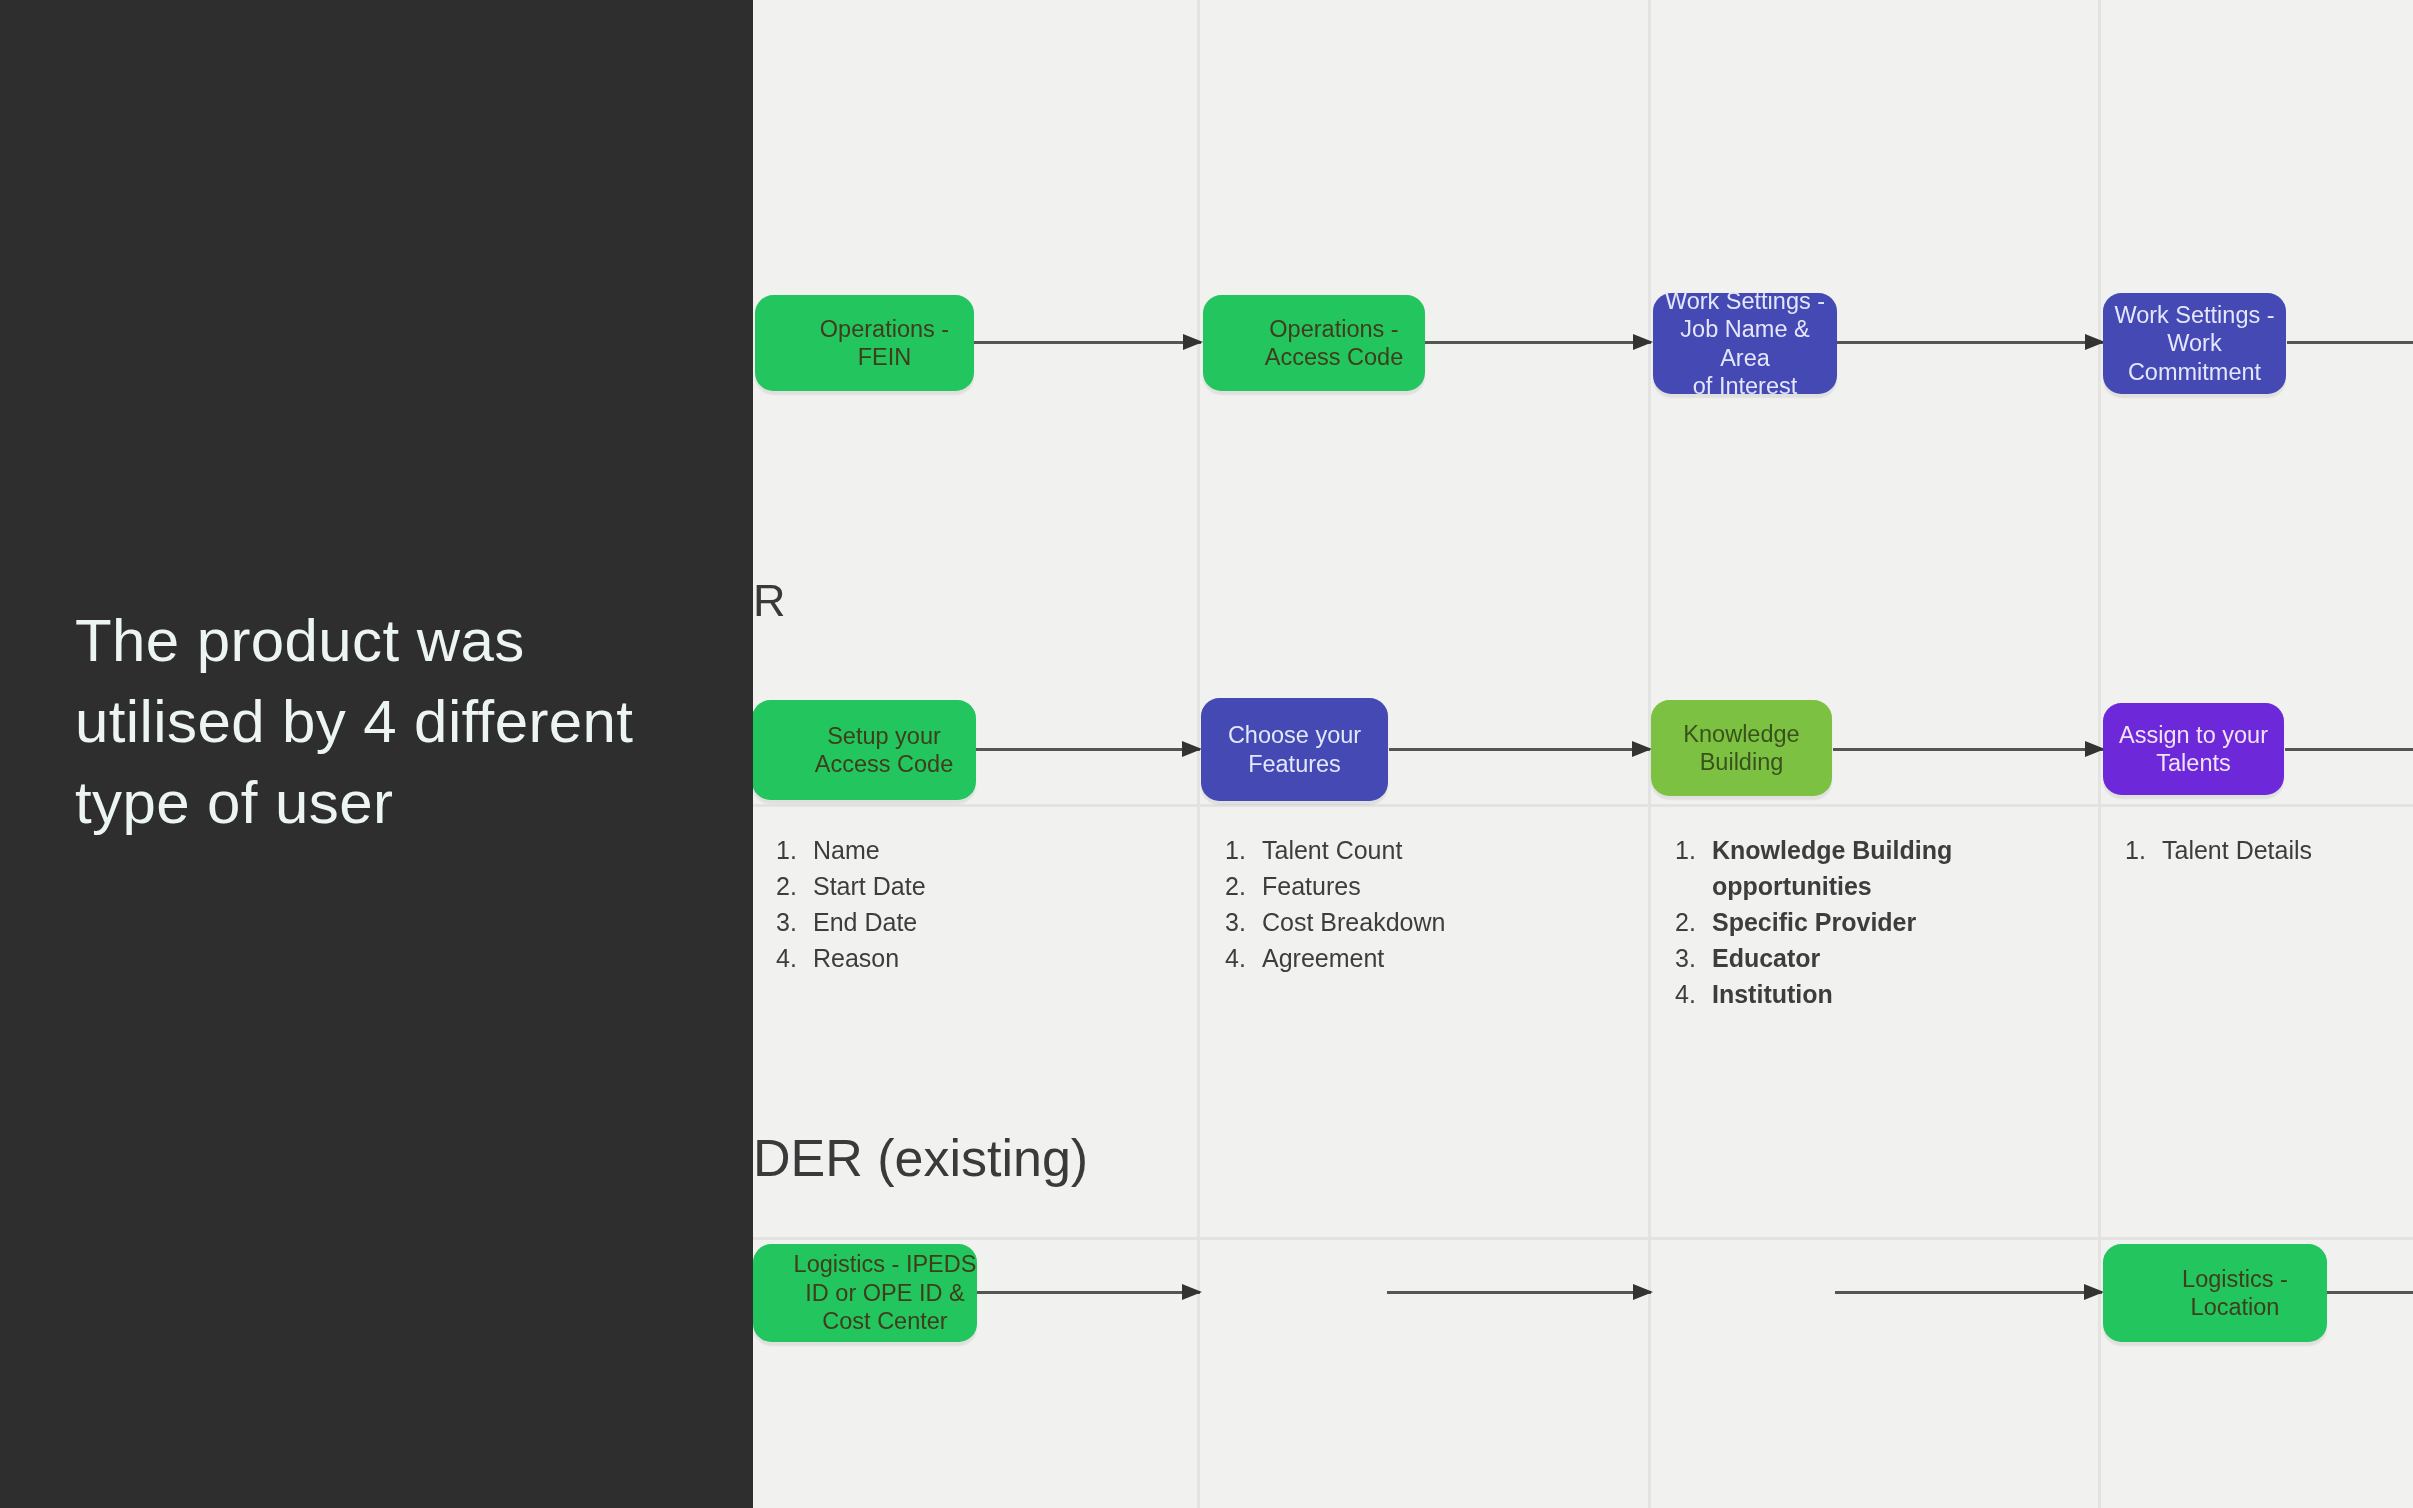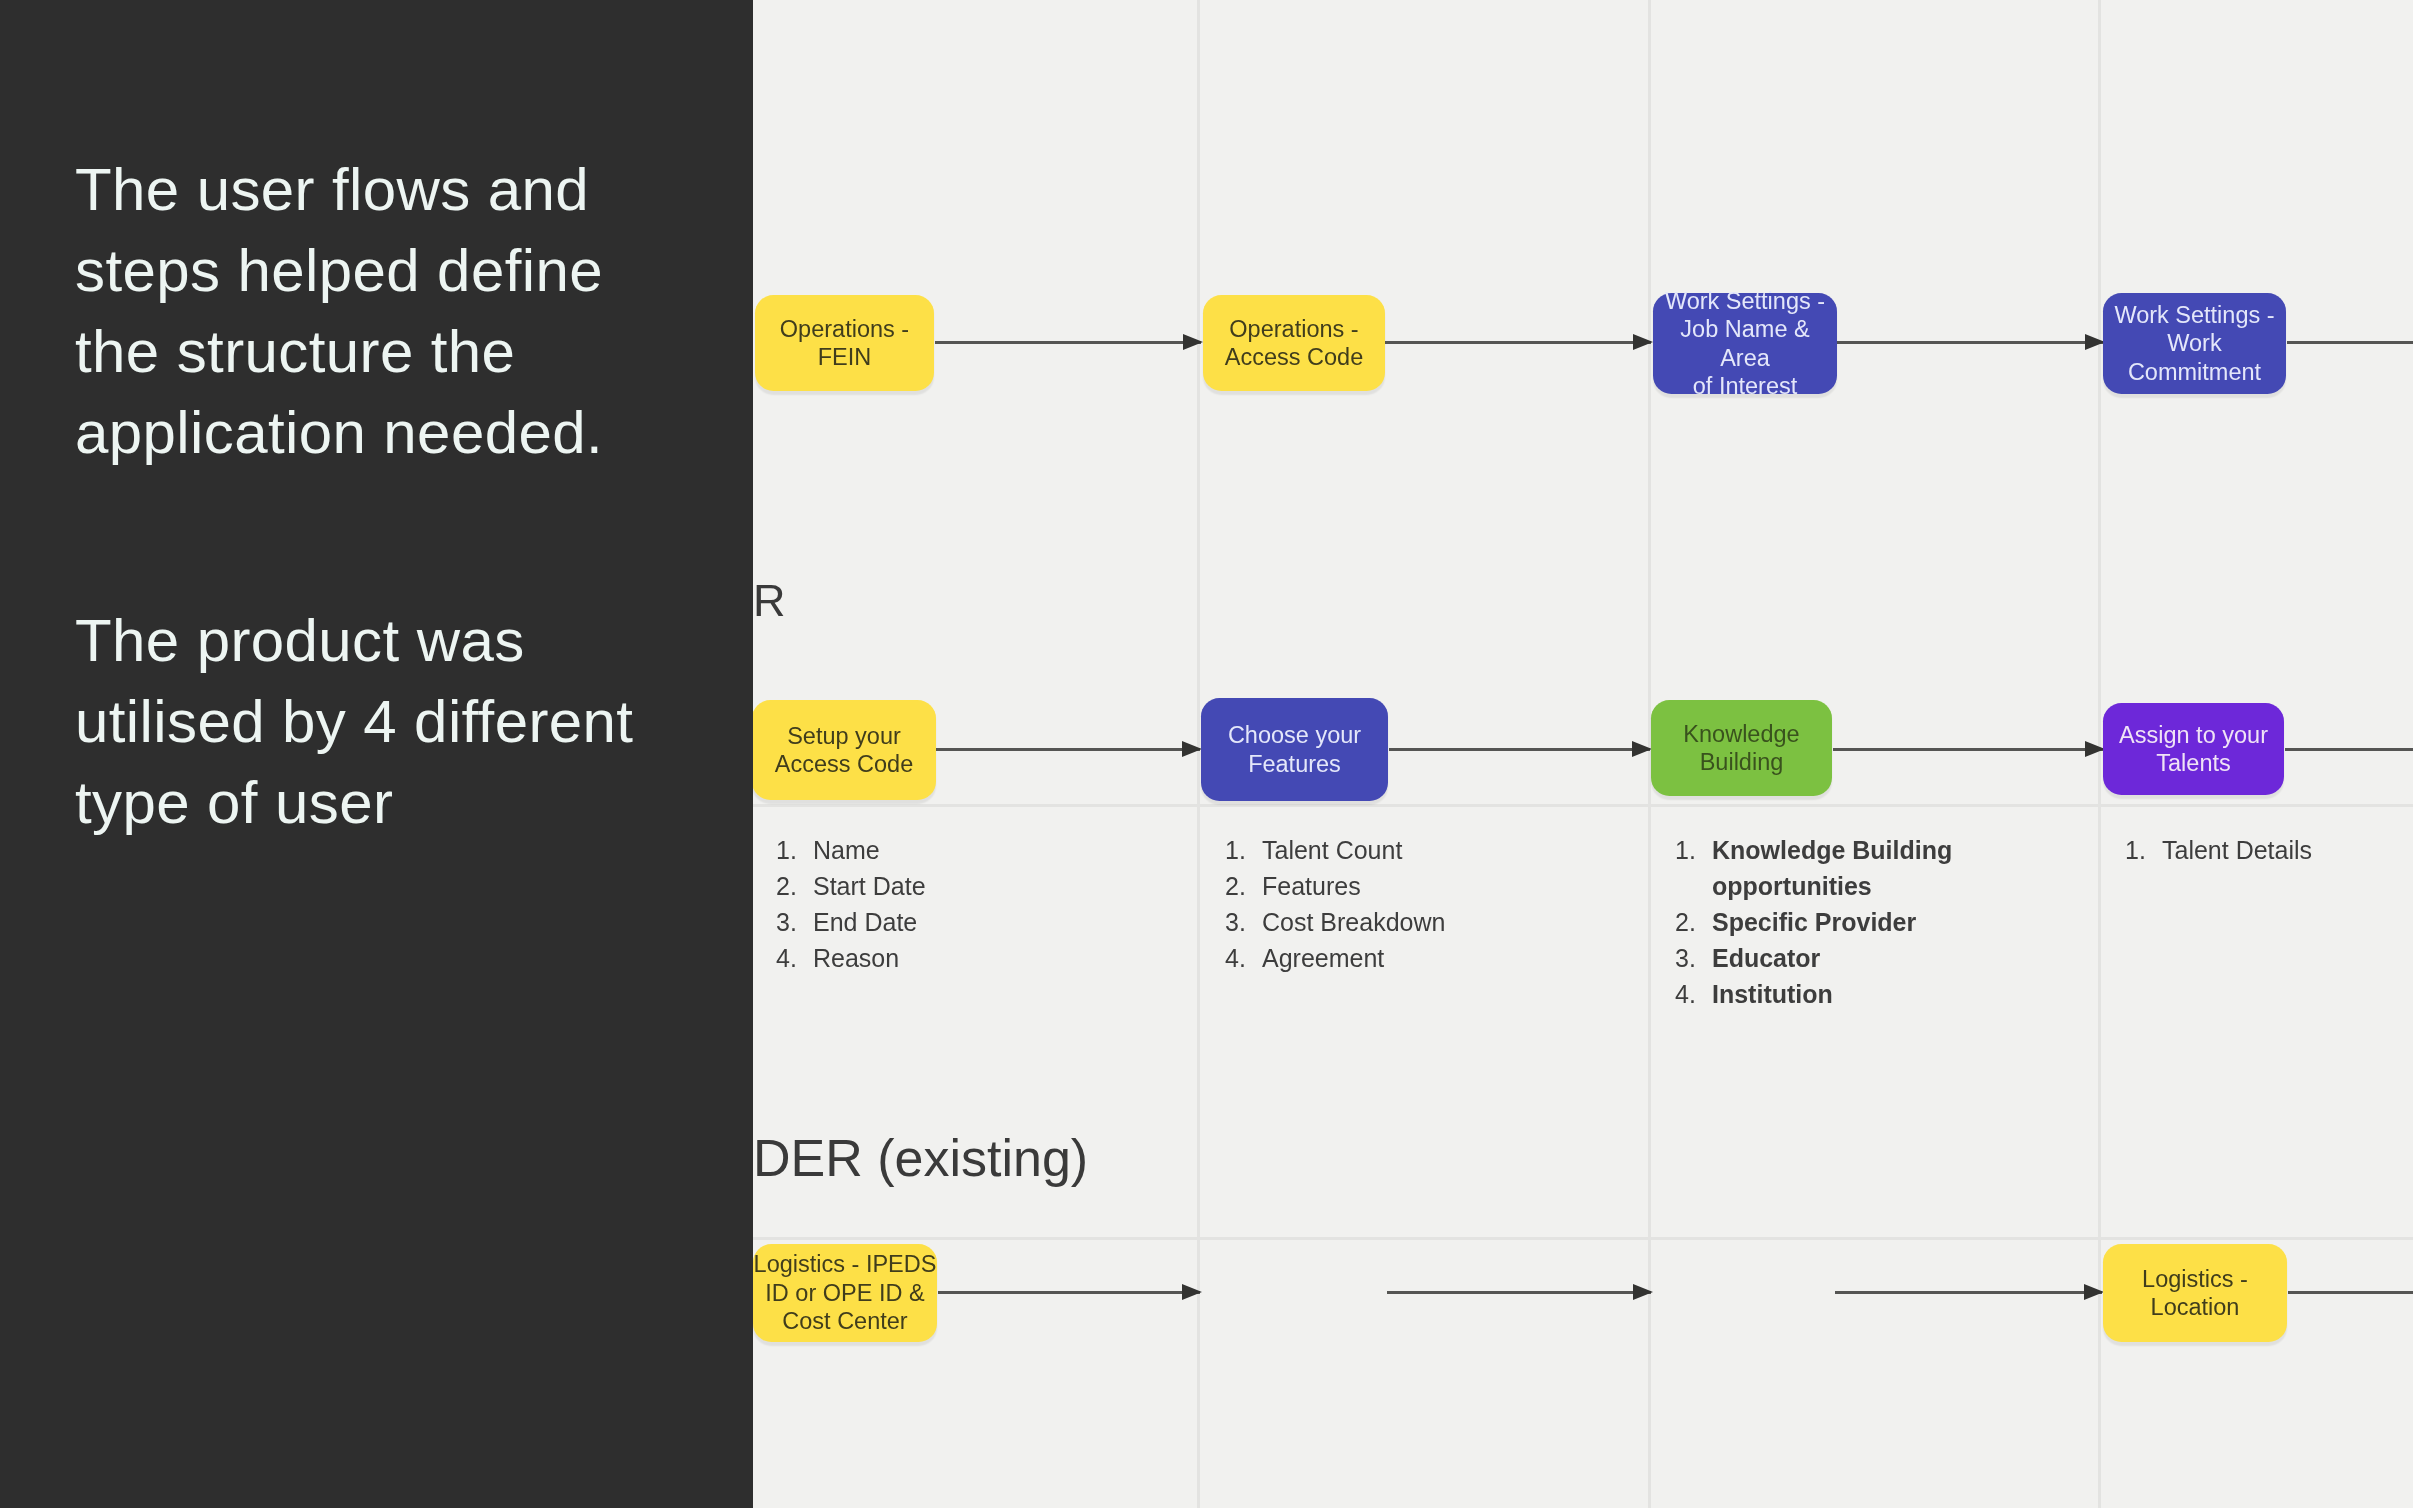--- a/index.html
+++ b/index.html
@@ -19,21 +19,21 @@
 
   
   .row-label{position:absolute;color:#3A3A3A;white-space:nowrap;}
   #row-label-1{left:753px;top:575px;font-size:45px;}
   #row-label-2{left:753px;top:1128px;font-size:52px;}
 
   
   .box{position:absolute;border-radius:18.4px;display:flex;align-items:center;justify-content:center;
     text-align:center;font-size:23.5px;line-height:28.5px;white-space:pre-line;font-weight:400;
     box-shadow:0 3.4px 1.7px rgba(0,0,0,0.07);}
-  .yellow{background:#fde047;color:#403D1C;}
+  .yellow{background:#22c55e;color:#403D1C;padding-left:40px;}
   .blue{background:#4449B4;color:#E4E7FA;}
   .green{background:#7CC141;color:#39521D;}
   .purple{background:#6d28d9;color:#F0E3F6;}
 
   
   .arrow{position:absolute;height:2.5px;background:#555553;}
   .arrow .head{position:absolute;right:-1.7px;top:-7.5px;width:0;height:0;
     border-left:20px solid #333331;border-top:8.4px solid transparent;border-bottom:8.4px solid transparent;}
 
   
@@ -171,23 +171,19 @@
     </div>
   <div class="arrow" style="left:2288px;top:1291px;width:126px"></div>
 
   <div class="box yellow" style="left:753px;top:1244px;width:184px;height:98px">Logistics - IPEDS
 ID or OPE ID &amp;
 Cost Center</div>
   <div class="box yellow" style="left:2103px;top:1244px;width:184px;height:98px">Logistics -
 Location</div>
 
   <div id="sidebar">
-    <div class="side-par" id="side-par-1">The user flows and
-steps helped define
-the structure the
-application needed.</div>
     <div class="side-par" id="side-par-2">The product was
 utilised by 4 different
 type of user</div>
   </div>
 
 </div>
 
 
 </body></html>

